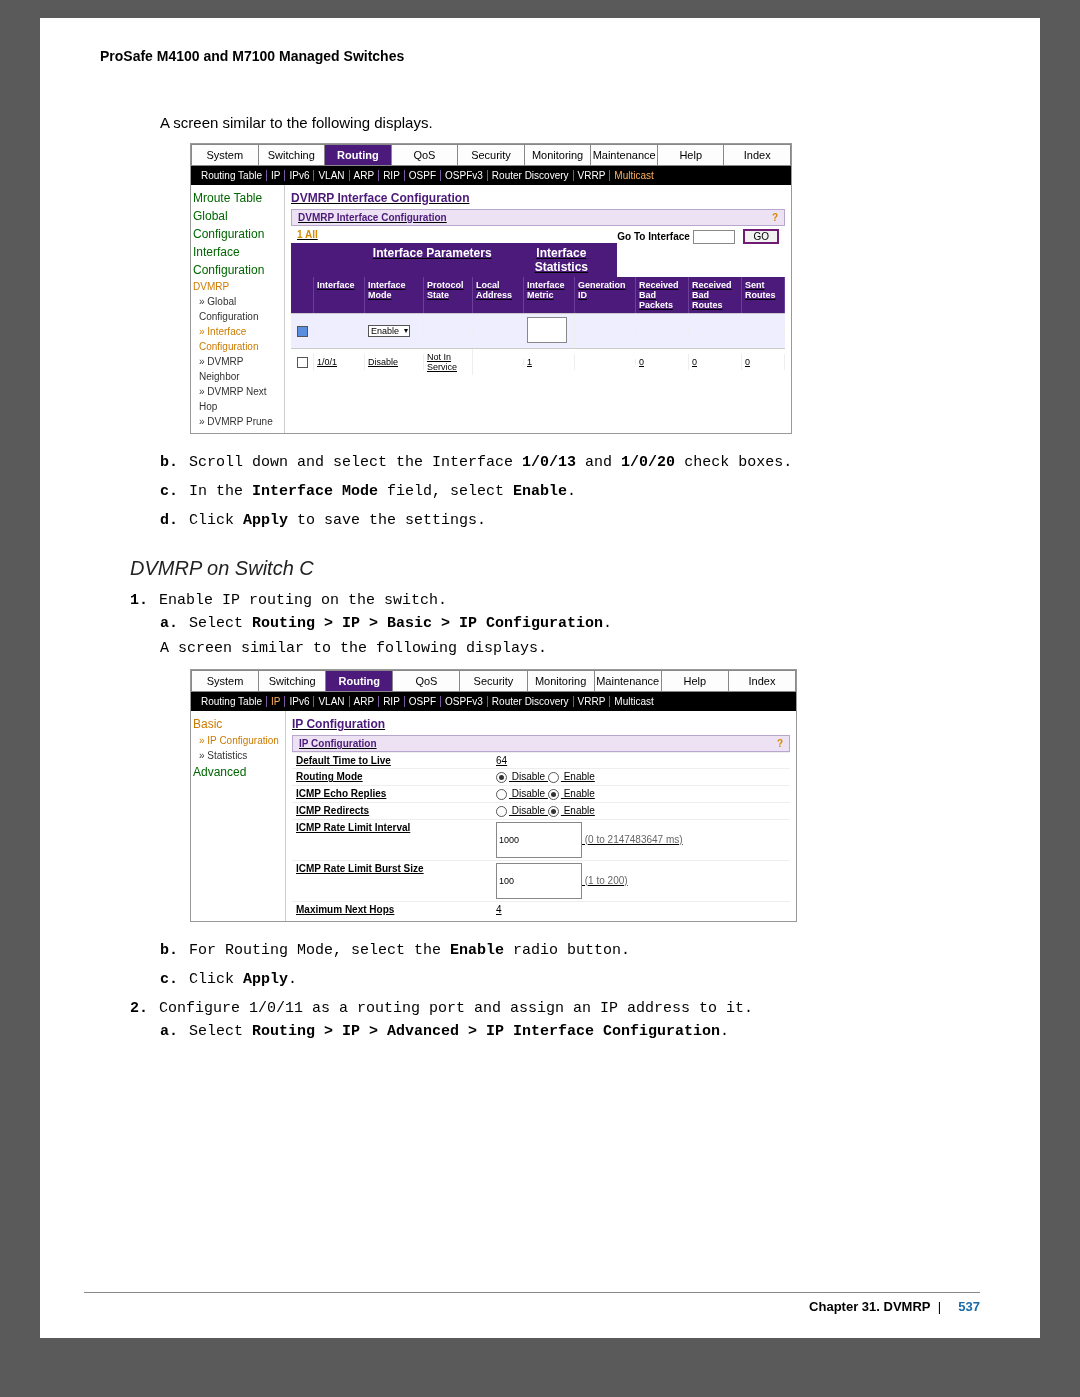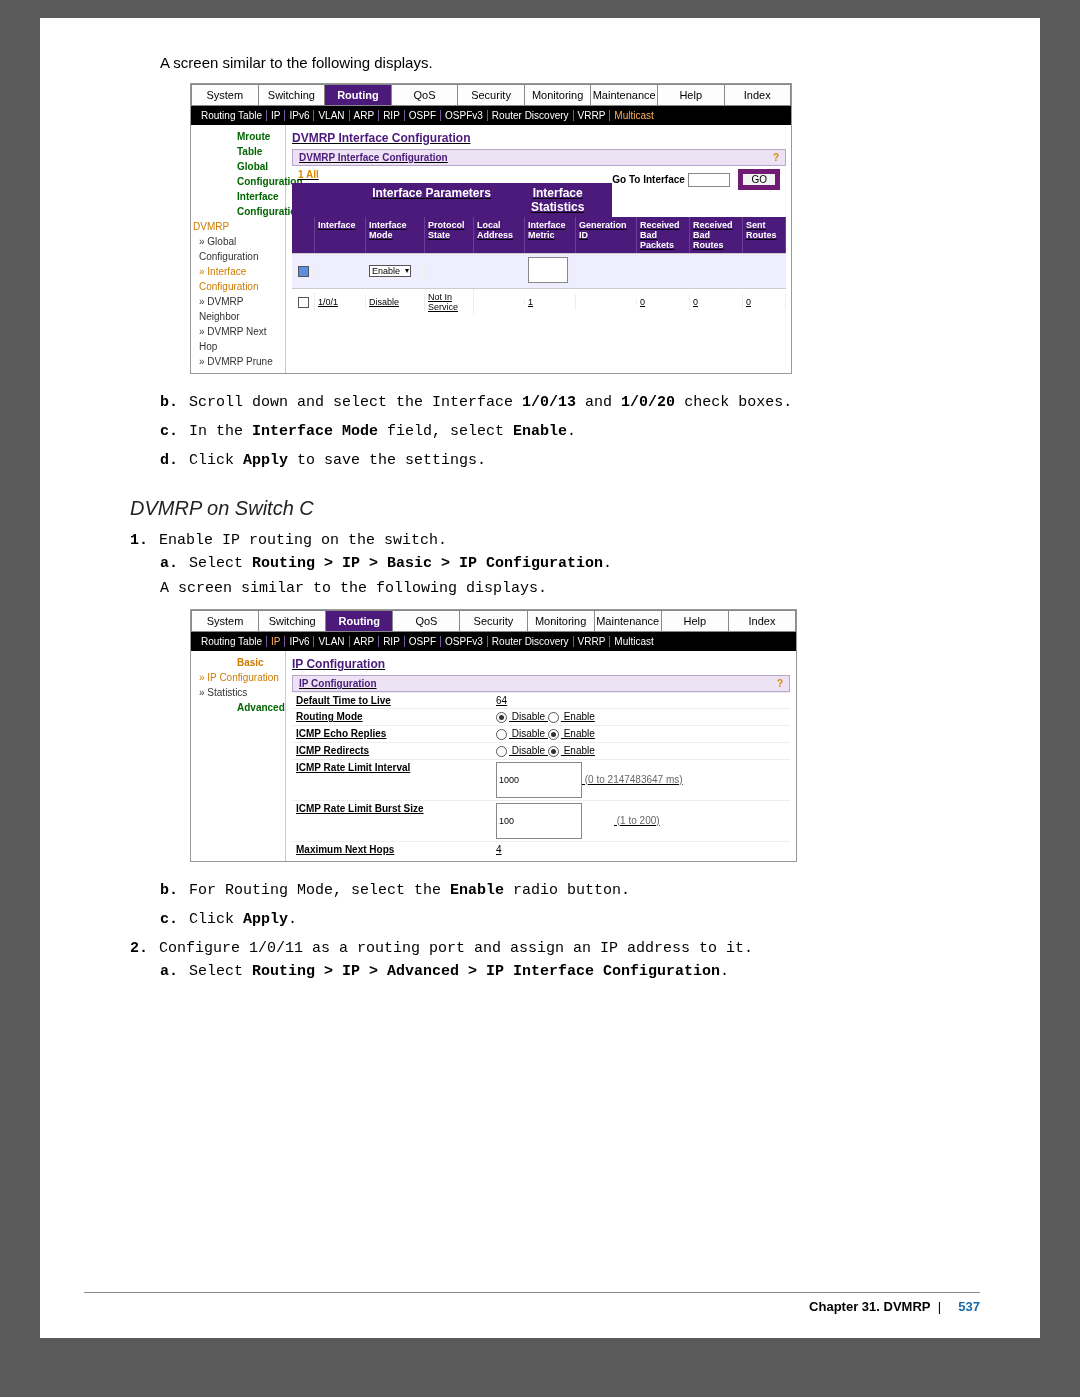--- a/index.html
+++ b/index.html
@@ -33,20 +33,21 @@
   }
   .ss1 { width: 600px; }
   .ss2 { width: 605px; }
   .ss-border {
     border: 1px solid #999;
   }
   .tabbar {
     display: flex;
     font-size: 11px;
     border: 1px solid #888;
+    justify-content: center;
   }
   .tabbar .tab {
     flex: 1;
     text-align: center;
     padding: 4px 0;
     border-right: 1px solid #888;
     background: #fdfdfd;
   }
   .tabbar .tab:last-child { border-right: none; }
   .tabbar .tab.active {
@@ -72,21 +73,21 @@
     background: #fff;
     font-size: 10px;
   }
   .side {
     width: 90px;
     padding: 4px 2px;
     border-right: 1px solid #ccc;
     color: #4b1a7a;
     line-height: 1.5;
   }
-  .side .group { font-weight: bold; color: #006600; font-size: 10px; margin-left: 44px; }
+  .side .group { font-weight: normal; color: #006600; font-size: 12px; }
   .side .item { padding-left: 6px; color: #333; }
   .side .sel { color: #cc7a00; }
   .pane {
     flex: 1;
     padding: 4px 6px;
     text-decoration: underline;
   }
   .pane-title {
     color: #4b1a7a;
     font-weight: bold;
@@ -107,21 +108,21 @@
     right: 6px;
     color: #d88a00;
   }
   .gorow {
     padding: 3px 6px;
     font-size: 10px;
   }
   .gorow .all { color: #d88a00; font-weight: bold; }
   .gobtn {
     display: inline-block;
-    border: 5px solid #701a75;
+    border: 2px solid #701a75;
     background: #f2f2f2;
     padding: 0 8px;
     font-size: 10px;
     margin-left: 6px;
   }
   .gofield {
     display: inline-block;
     border: 1px solid #888;
     background: #fff;
     width: 40px;
@@ -231,20 +232,21 @@
     text-align:right;
   }
   .footer .chap { font-weight:bold; }
   .footer .pg { color:#1a6aa8; font-weight:bold; margin-left:10px; }
 </style>
 </head>
 <body>
 
 <div class="page">
 
+  <div class="doc-header">ProSafe M4100 and M7100 Managed Switches</div>
 
   <div class="body-text">A screen similar to the following displays.</div>
 
   <div class="screenshot ss1 ss-border">
     <div class="tabbar" id="ss1-tabs">
         <div class="tab">System</div>
         <div class="tab">Switching</div>
         <div class="tab active">Routing</div>
         <div class="tab">QoS</div>
         <div class="tab">Security</div>
@@ -396,21 +398,21 @@
             <div class="form-row">
               <div class="lbl">ICMP Redirects</div>
               <div class="val"><span class="radio"></span> Disable  <span class="radio sel"></span> Enable</div>
             </div>
             <div class="form-row">
               <div class="lbl">ICMP Rate Limit Interval</div>
               <div class="val"><span class="txt-in">1000</span><span style="color: rgb(102, 102, 102);">  (0 to 2147483647 ms)</span></div>
             </div>
             <div class="form-row">
               <div class="lbl">ICMP Rate Limit Burst Size</div>
-              <div class="val"><span class="txt-in">100</span><span style="color: rgb(102, 102, 102); margin-left: 32px;">  (1 to 200)</span></div>
+              <div class="val"><span class="txt-in">100</span><span style="color: rgb(102, 102, 102);">  (1 to 200)</span></div>
             </div>
             <div class="form-row">
               <div class="lbl">Maximum Next Hops</div>
               <div class="val">4</div>
             </div>
           </div>
       </div>
     </div>
   </div>
 

